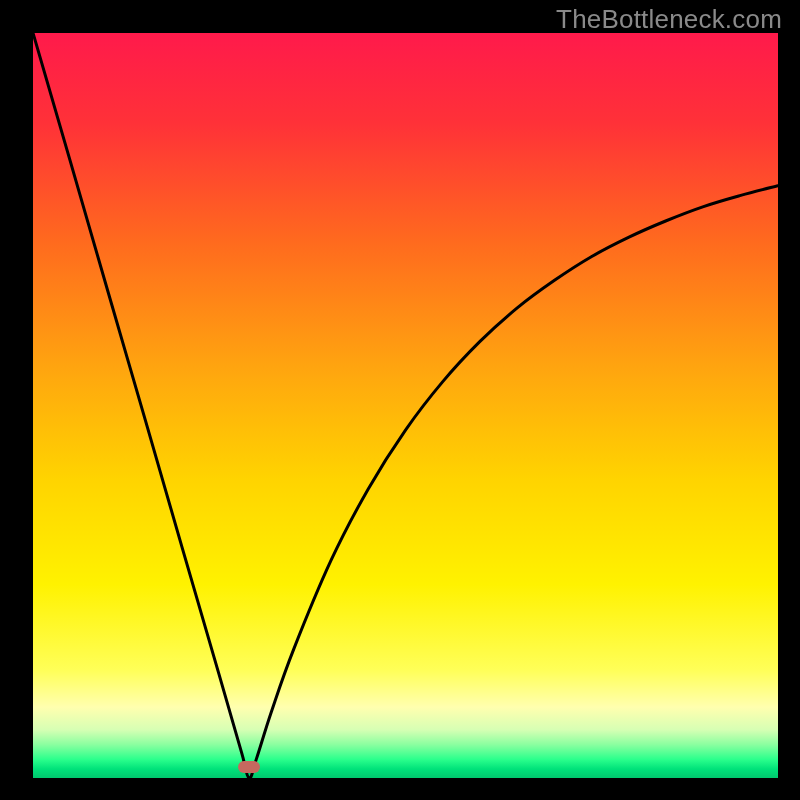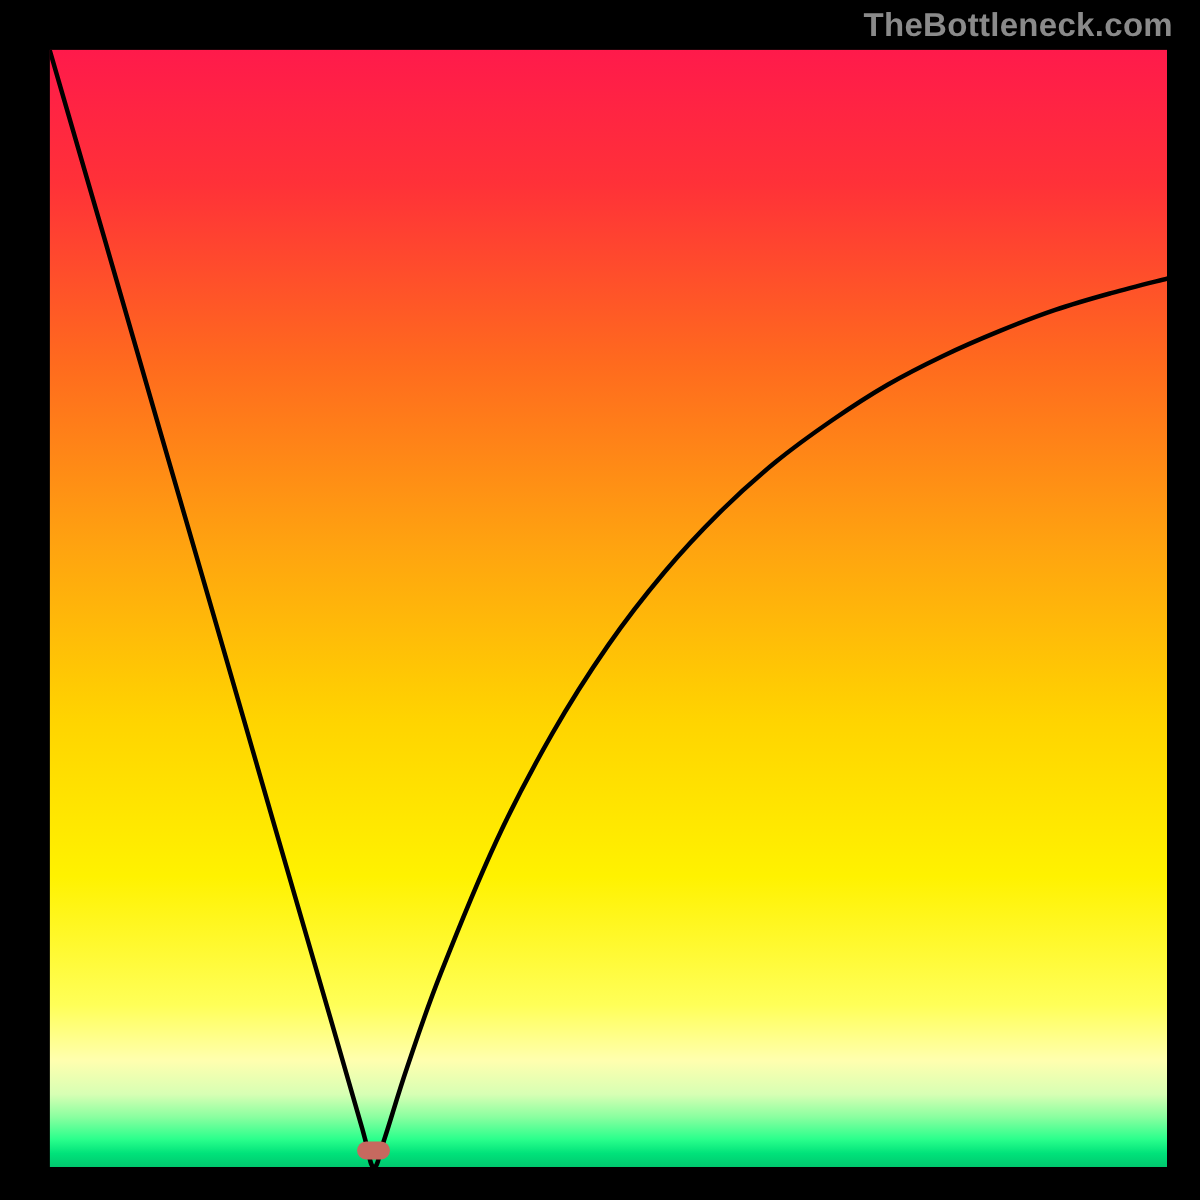--- a/index.html
+++ b/index.html
@@ -36,22 +36,22 @@
     left: 0;
     top: 0;
     width: 745px;
     height: 745px;
   }
   .watermark {
     position: absolute;
     top: 4px;
     right: 18px;
     font-family: Arial, Helvetica, sans-serif;
-    font-size: 22px;
-    font-weight: bold;
+    font-size: 26px;
+    font-weight: normal;
     color: #8a8a8a;
     letter-spacing: 0.2px;
   }
   .ideal-marker {
     position: absolute;
     background: #c6695f;
     border-radius: 8px;
   }
 </style>
 </head>

